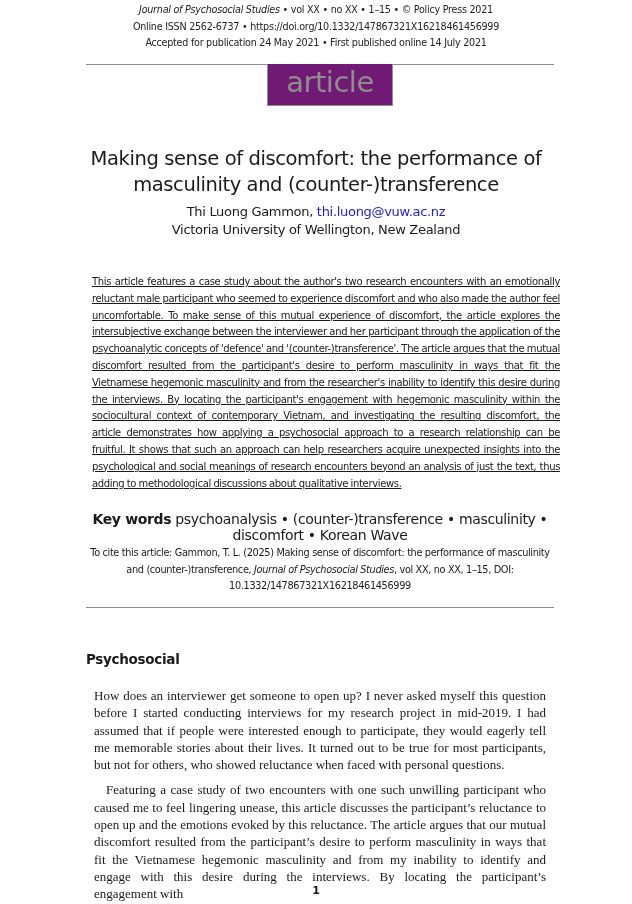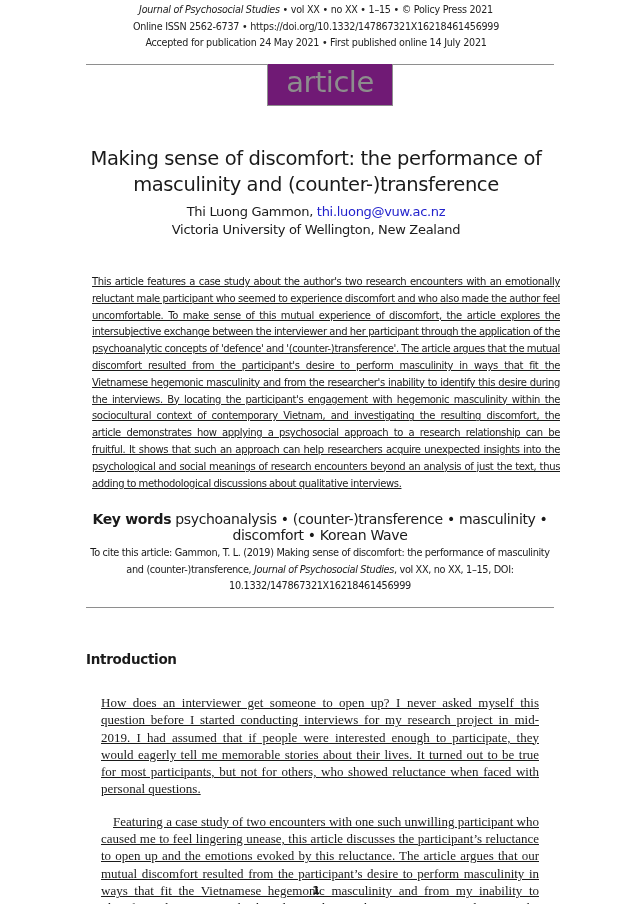--- a/index.html
+++ b/index.html
@@ -33,21 +33,21 @@
     font-family: "DejaVu Sans", sans-serif; font-size: 9.75px; line-height: 16.5px; color: #1a1a1a; letter-spacing: -0.35px; }
   .cite i { font-style: italic; }
 
   .rule-bottom { position: absolute; left: 86px; top: 607px; width: 468px; height: 0; border-top: 1.4px solid #8e8e8e; }
 
   .h-intro { position: absolute; left: 86px; top: 650px;
     font-family: "DejaVu Sans", sans-serif; font-weight: bold; font-size: 13.5px; line-height: 18px; color: #1a1a1a; letter-spacing: -0.3px; }
 
   .body-text { position: absolute; left: 86px; top: 679px; width: 468px;
     font-family: "Liberation Serif", serif; font-size: 13px; line-height: 17.3px; color: #1a1a1a; text-align: justify; }
-  .body-text p { margin: 15px; text-decoration: underline; }
+  .body-text p { margin: 8px; }
   .body-text p.indent { text-indent: 12px; }
 
   .page-num { position: absolute; left: 0; top: 884px; width: 632px; text-align: center;
     font-family: "DejaVu Sans", sans-serif; font-weight: bold; font-size: 11px; line-height: 14px; color: #1a1a1a; }
 </style>
 </head>
 <body>
 
 <div class="masthead">
   <div><span class="jname">Journal of Psychosocial Studies</span><span> • vol XX • no XX • 1–15 • © Policy Press 2021</span></div>
@@ -65,24 +65,24 @@
 
 <div class="author">
   <div><span>Thi Luong Gammon, </span><a href="#">thi.luong@vuw.ac.nz</a></div>
   <div>Victoria University of Wellington, New Zealand</div>
 </div>
 
 <div class="abstract">This article features a case study about the author's two research encounters with an emotionally reluctant male participant who seemed to experience discomfort and who also made the author feel uncomfortable. To make sense of this mutual experience of discomfort, the article explores the intersubjective exchange between the interviewer and her participant through the application of the psychoanalytic concepts of 'defence' and '(counter-)transference'. The article argues that the mutual discomfort resulted from the participant's desire to perform masculinity in ways that fit the Vietnamese hegemonic masculinity and from the researcher's inability to identify this desire during the interviews. By locating the participant's engagement with hegemonic masculinity within the sociocultural context of contemporary Vietnam, and investigating the resulting discomfort, the article demonstrates how applying a psychosocial approach to a research relationship can be fruitful. It shows that such an approach can help researchers acquire unexpected insights into the psychological and social meanings of research encounters beyond an analysis of just the text, thus adding to methodological discussions about qualitative interviews.</div>
 
 <div class="keywords"><b>Key words</b><span> psychoanalysis • (counter-)transference • masculinity • discomfort • Korean Wave</span></div>
 
-<div class="cite"><span>To cite this article: Gammon, T. L. (2019) Making sense of discomfort: the performance of masculinity and (counter-)transference, </span><i>Journal of Psychosocial Studies</i><span>, vol XX, no XX, 1–15, DOI: 10.1332/147867321X16218461456999</span></div>
+<div class="cite"><span>To cite this article: Gammon, T. L. (2025) Making sense of discomfort: the performance of masculinity and (counter-)transference, </span><i>Journal of Psychosocial Studies</i><span>, vol XX, no XX, 1–15, DOI: 10.1332/147867321X16218461456999</span></div>
 
 <div class="rule-bottom"></div>
 
-<div class="h-intro">Introduction</div>
+<div class="h-intro">Psychosocial</div>
 
 <div class="body-text">
   <p>How does an interviewer get someone to open up? I never asked myself this question before I started conducting interviews for my research project in mid-2019. I had assumed that if people were interested enough to participate, they would eagerly tell me memorable stories about their lives. It turned out to be true for most participants, but not for others, who showed reluctance when faced with personal questions.</p>
   <p class="indent">Featuring a case study of two encounters with one such unwilling participant who caused me to feel lingering unease, this article discusses the participant’s reluctance to open up and the emotions evoked by this reluctance. The article argues that our mutual discomfort resulted from the participant’s desire to perform masculinity in ways that fit the Vietnamese hegemonic masculinity and from my inability to identify and engage with this desire during the interviews. By locating the participant’s engagement with</p>
 </div>
 
 <div class="page-num">1</div>
 
 </body></html>

